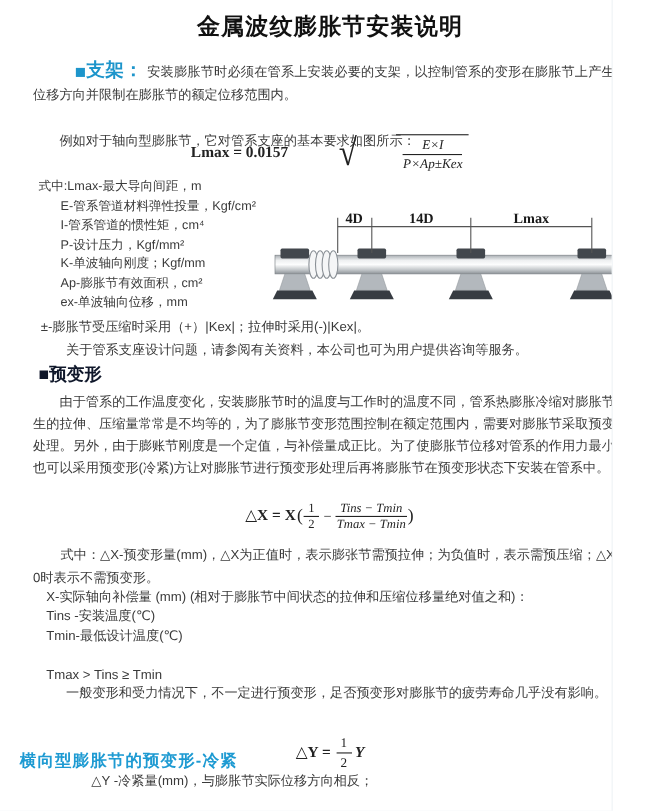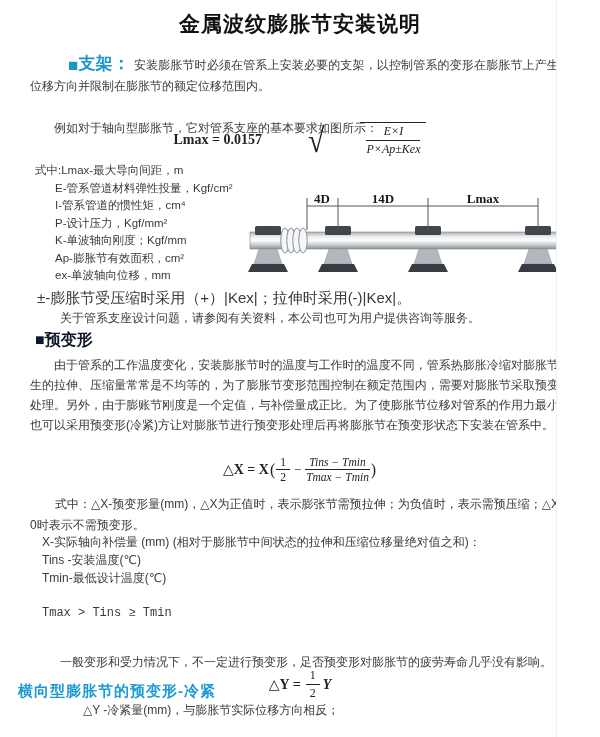--- a/index.html
+++ b/index.html
@@ -40,38 +40,38 @@
   .paren{font-size:16px;margin:0 1px;}
   .f-op{margin:0 4px;}
   .formula-dy{top:668px;font-size:13px;}
   
   .vars{position:absolute;top:162px;left:35px;font-size:11.5px;color:#3a3a3a;}
   .vars .var-line{height:17.5px;line-height:17.5px;white-space:nowrap;}
   .vars .indent{margin-left:20px;}
   
   .diagram{position:absolute;top:192px;left:246px;width:354px;height:100px;}
   
-  .p-pm{position:absolute;top:289px;left:37px;font-size:15px;color:#3a3a3a;}
+  .p-pm{position:absolute;top:289px;left:37px;font-size:12px;color:#3a3a3a;}
   .p-service{position:absolute;top:310px;left:60px;font-size:12px;color:#3a3a3a;}
   .sec-header{position:absolute;left:35px;color:#0f172a;font-size:16px;font-weight:bold;}
   .sec-pre{top:330px;}
   .p-pre{
     position:absolute;top:355px;left:30px;width:541px;
     font-size:12px;line-height:20px;text-align:justify;text-indent:24px;color:#3a3a3a;
   }
   .sub-heading{position:absolute;color:#1d9ad2;font-size:15px;font-weight:bold;letter-spacing:1px;}
   .sub-axial{top:431px;left:57px;}
   .sub-lateral{top:644px;left:18px;margin-top:38px;}
   .p-dxdesc{
     position:absolute;top:494px;left:30px;width:541px;
     font-size:12px;line-height:21px;text-align:justify;text-indent:25px;color:#3a3a3a;
   }
   .temp-line{position:absolute;left:42px;font-size:12px;color:#3a3a3a;white-space:nowrap;}
-  .t0{top:534px;} .t1{top:552px;} .t2{top:570px;} .t3{top:588px;} .t4{top:606px;font-family:Liberation Mono, monospace;}
-  .p-general{position:absolute;top:622px;left:60px;font-size:12px;color:#3a3a3a;margin-top:32px;}
+  .t0{top:534px;} .t1{top:552px;} .t2{top:570px;} .t3{top:588px;} .t4{top:606px;}
+  .p-general{position:absolute;top:622px;left:60px;font-size:12px;color:#3a3a3a;}
   .p-dy{position:absolute;top:702px;left:55px;font-size:12px;color:#3a3a3a;margin-left:28px;}
   
   .dim-label{font-family:"Liberation Serif","DejaVu Serif",serif;font-size:13px;font-weight:bold;fill:#1a1a1a;}
 </style>
 </head>
 <body>
 
 <div class="page">
 
   <div class="doc-title">金属波纹膨胀节安装说明</div>

